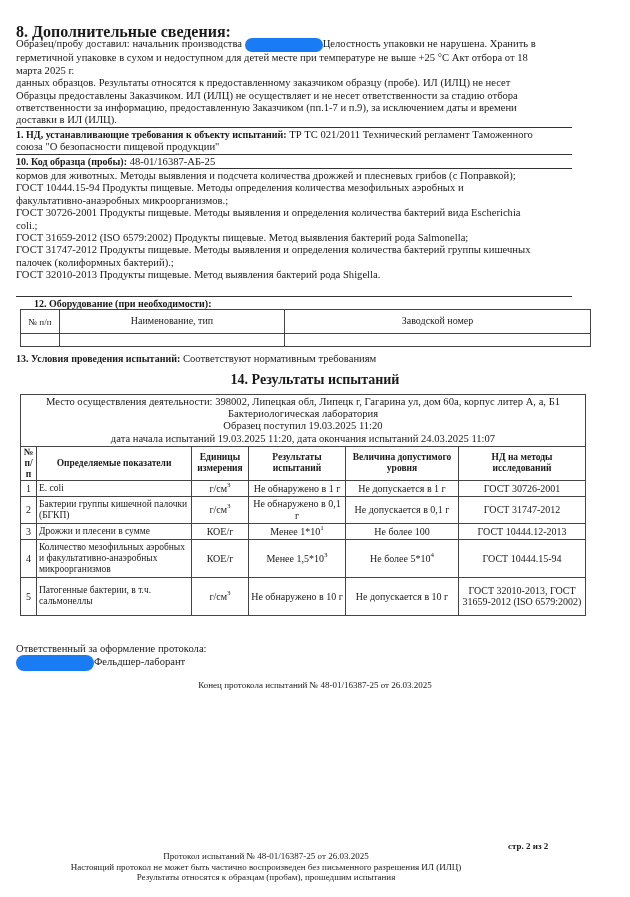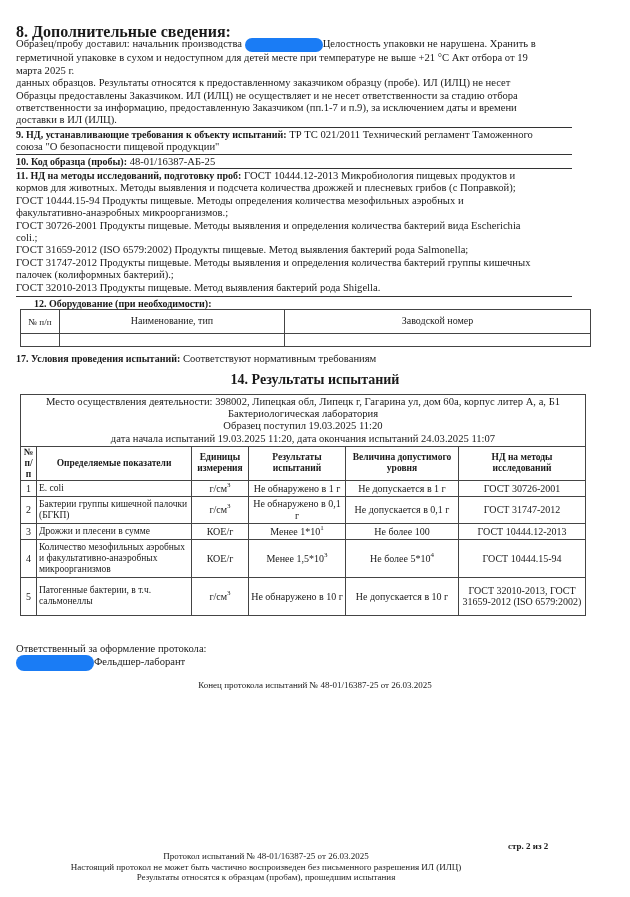--- a/index.html
+++ b/index.html
@@ -23,43 +23,42 @@
 </style>
 </head>
 <body>
 
 <div class="abs sec" style="top:26px;">
   <div class="b" style="font-size:16px;">8. Дополнительные сведения:</div>
   <div>
     <span>Образец/пробу доставил: начальник производства</span>
     <span class="redact" style="width:78px;height:14px;"></span><span>Целостность упаковки не нарушена. Хранить в</span>
   </div>
-  <div>герметичной упаковке в сухом и недоступном для детей месте при температуре не выше +21 °С  Акт отбора от 19</div>
+  <div>герметичной упаковке в сухом и недоступном для детей месте при температуре не выше +25 °С  Акт отбора от 18</div>
   <div>марта 2025 г.</div>
   <div>данных образцов. Результаты относятся к предоставленному заказчиком образцу (пробе). ИЛ (ИЛЦ) не несет</div>
   <div>Образцы предоставлены Заказчиком. ИЛ (ИЛЦ) не осуществляет и не несет ответственности за стадию отбора</div>
   <div>ответственности за информацию, предоставленную Заказчиком (пп.1-7 и п.9), за исключением даты и времени</div>
   <div>доставки в ИЛ (ИЛЦ).</div>
 </div>
 <div class="rule" style="top:127px;"></div>
 
 <div class="abs sec" style="top:129px;">
-  <div><span class="b" style="font-size:10px;">9. НД, устанавливающие требования к объекту испытаний:</span> <span>ТР ТС 021/2011 Технический регламент Таможенного</span></div>
+  <div><span class="b" style="font-size:10px;">1. НД, устанавливающие требования к объекту испытаний:</span> <span>ТР ТС 021/2011 Технический регламент Таможенного</span></div>
   <div>союза "О безопасности пищевой продукции"</div>
 </div>
 <div class="rule" style="top:154px;"></div>
 
 <div class="abs sec" style="top:156px;">
   <span class="b" style="font-size:10px;">10. Код образца (пробы):</span>
   <span>48-01/16387-АБ-25</span>
 </div>
 <div class="rule" style="top:168px;"></div>
 
 <div class="abs sec" style="top:170px;">
-  <div><span class="b" style="font-size:10px;">11. НД на методы исследований, подготовку проб:</span> <span>ГОСТ 10444.12-2013 Микробиология пищевых продуктов и</span></div>
   <div>кормов для животных. Методы выявления и подсчета количества дрожжей и плесневых грибов (с Поправкой);</div>
   <div>ГОСТ 10444.15-94 Продукты пищевые. Методы определения количества мезофильных аэробных и</div>
   <div>факультативно-анаэробных микроорганизмов.;</div>
   <div>ГОСТ 30726-2001 Продукты пищевые. Методы выявления и определения количества бактерий вида Escherichia</div>
   <div>coli.;</div>
   <div>ГОСТ 31659-2012 (ISO 6579:2002) Продукты пищевые. Метод выявления бактерий рода Salmonella;</div>
   <div>ГОСТ 31747-2012 Продукты пищевые. Методы выявления и определения количества бактерий группы кишечных</div>
   <div>палочек (колиформных бактерий).;</div>
   <div>ГОСТ 32010-2013 Продукты пищевые. Метод выявления бактерий рода Shigella.</div>
 </div>
@@ -75,21 +74,21 @@
   </tr>
   <tr style="height:13px;">
     <td></td>
         <td></td>
         <td></td>
   </tr>
 </tbody>
   </table>
 
 <div class="abs" style="top:353px; left:16px;">
-  <span class="b" style="font-size:10px;">17. Условия проведения испытаний:</span>
+  <span class="b" style="font-size:10px;">13. Условия проведения испытаний:</span>
   <span>Соответствуют нормативным требованиям</span>
 </div>
 
 <div class="abs b" style="top:372px; left:0; width:630px; text-align:center; font-size:14px; line-height:16px;">14. Результаты испытаний</div>
 
 <table class="res" style="top:394px;">
   <tbody>
       <tr>
     <td colspan="6" style="text-align:center; font-size:10.6px; line-height:12.2px; padding:1px 2px;">
       <div>Место осуществления деятельности: 398002, Липецкая обл, Липецк г, Гагарина ул, дом 60а, корпус литер А, а, Б1</div>

